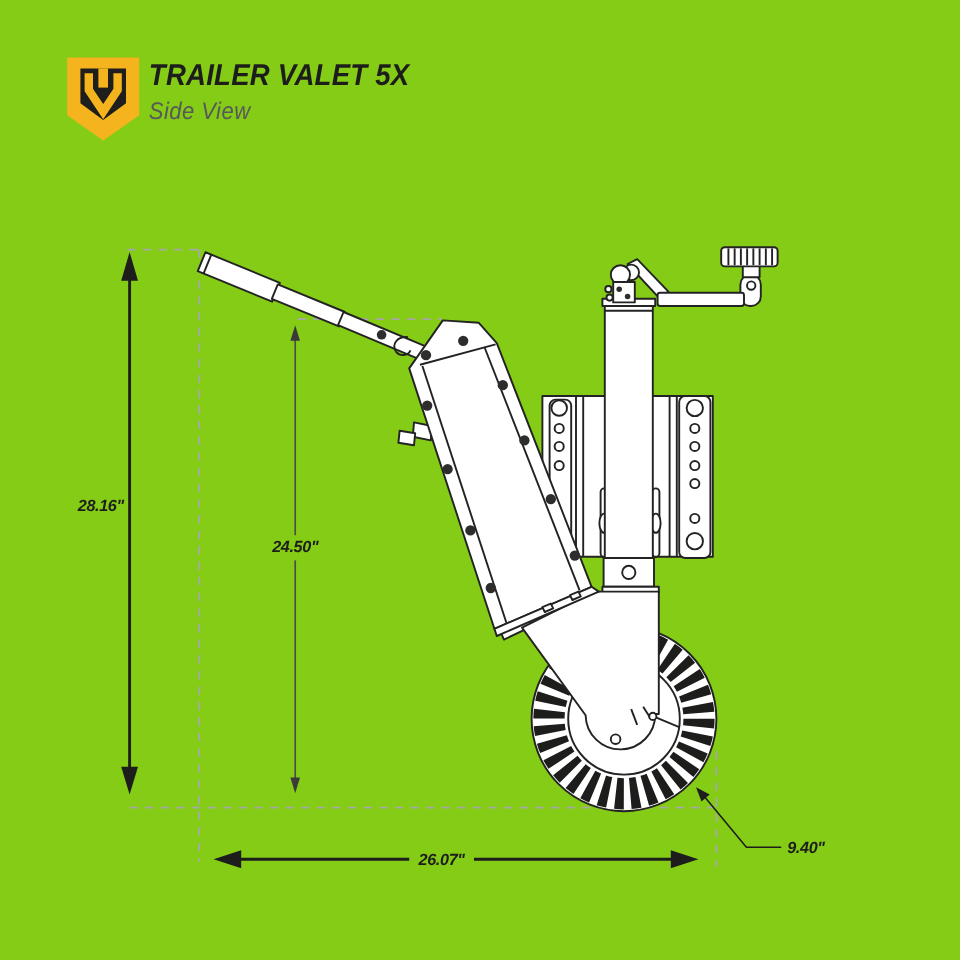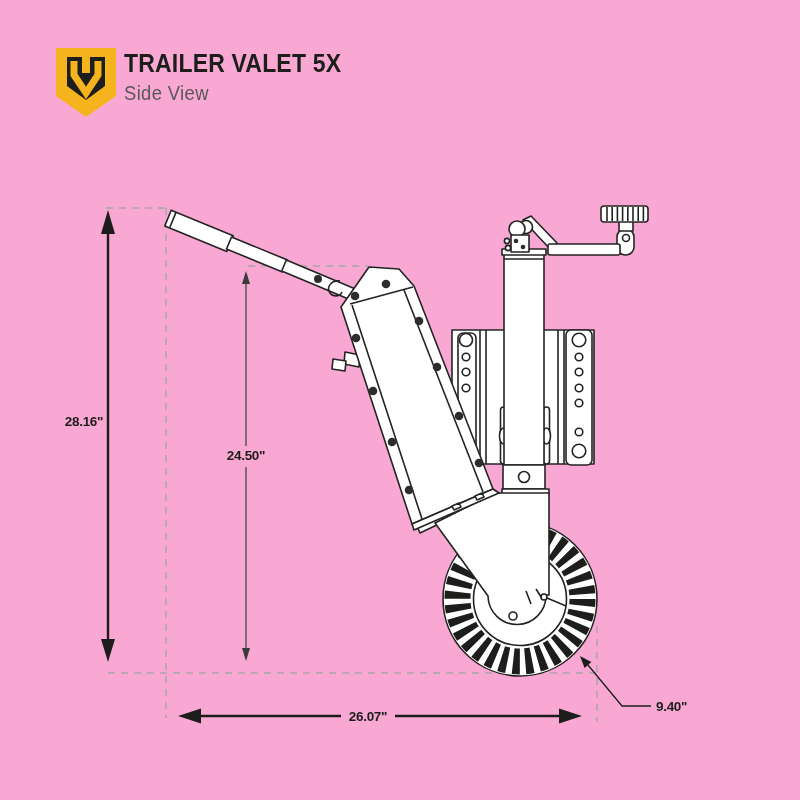--- a/index.html
+++ b/index.html
@@ -1,17 +1,17 @@
 <!DOCTYPE html>
 <html><head>
 <meta charset="utf-8">
 <style>
   html,body{margin:0;padding:0;background:#fff;}
-  .canvas{position:relative;width:800px;height:800px;background:#f9a8d4;overflow:hidden;
-          font-family:"Liberation Sans",sans-serif;}
+  .canvas{position:relative;width:800px;height:800px;background:#84cc16;overflow:hidden;
+          font-family:"Liberation Sans",sans-serif;font-style:italic;}
   .logo{position:absolute;left:54px;top:46px;}
   .titles{position:absolute;left:124px;top:51px;}
   .brand{margin:0;font-size:25px;font-weight:bold;color:#1d1d1b;line-height:1;
          letter-spacing:.2px;transform:scaleX(.92);transform-origin:left;white-space:nowrap;}
   .subtitle{margin:7px 0 0 0;font-size:20px;font-weight:400;color:#58585a;line-height:1;
          letter-spacing:.4px;transform:scaleX(.92);transform-origin:left;white-space:nowrap;}
   .drawing{position:absolute;left:0;top:0;}
   .ln{stroke:#232323;stroke-width:1.6;fill:#fff;stroke-linejoin:round;}
   .lnf{stroke:#232323;stroke-width:1.6;fill:none;stroke-linejoin:round;}
   .dash{stroke:#a8a8a8;stroke-width:1.5;fill:none;stroke-dasharray:7 6;}

